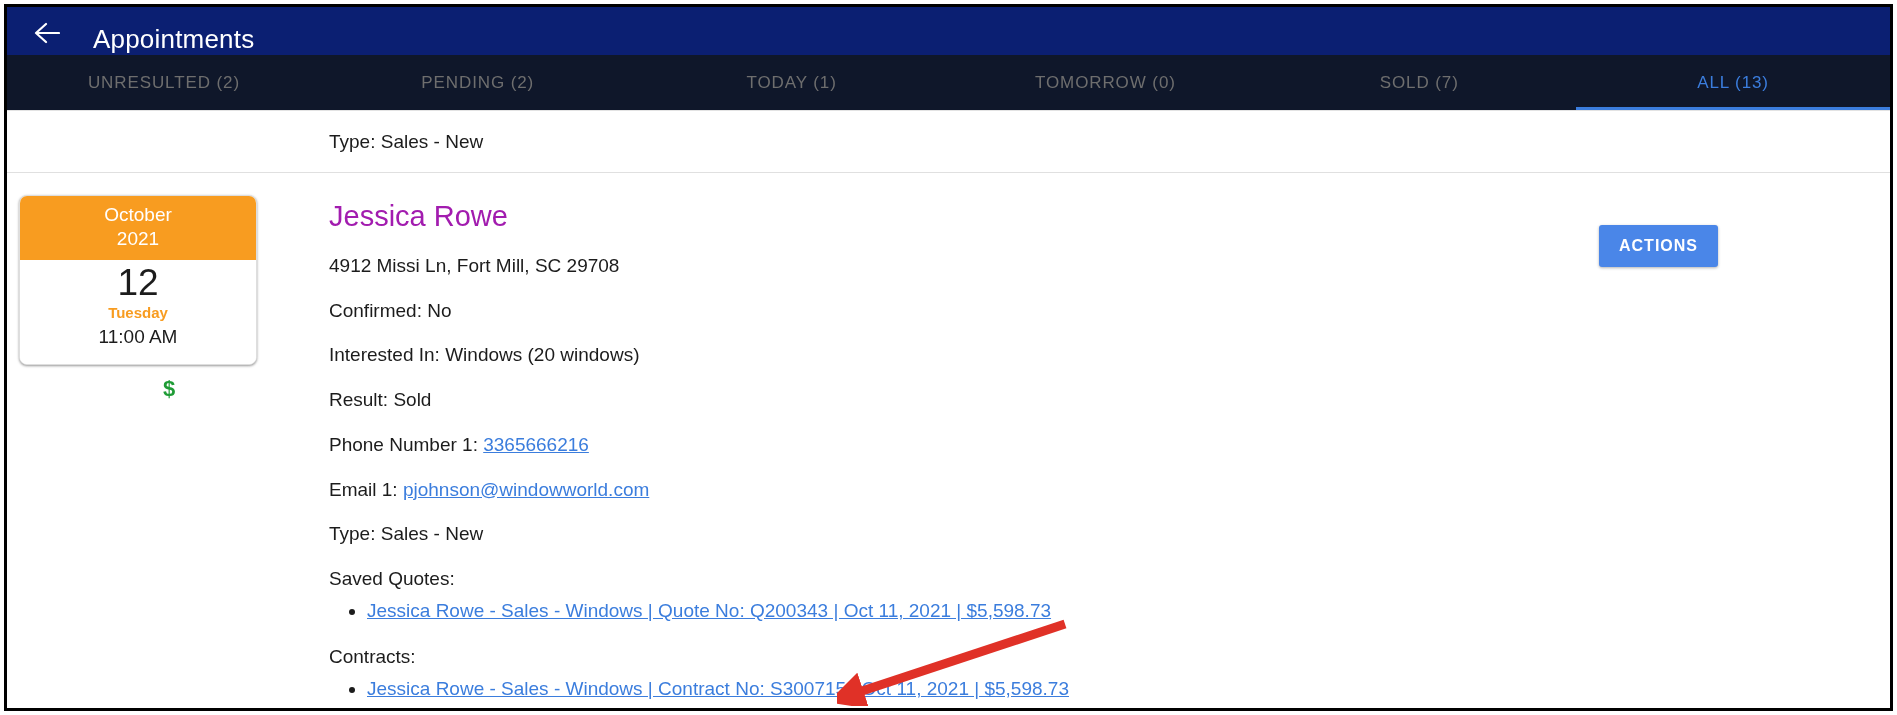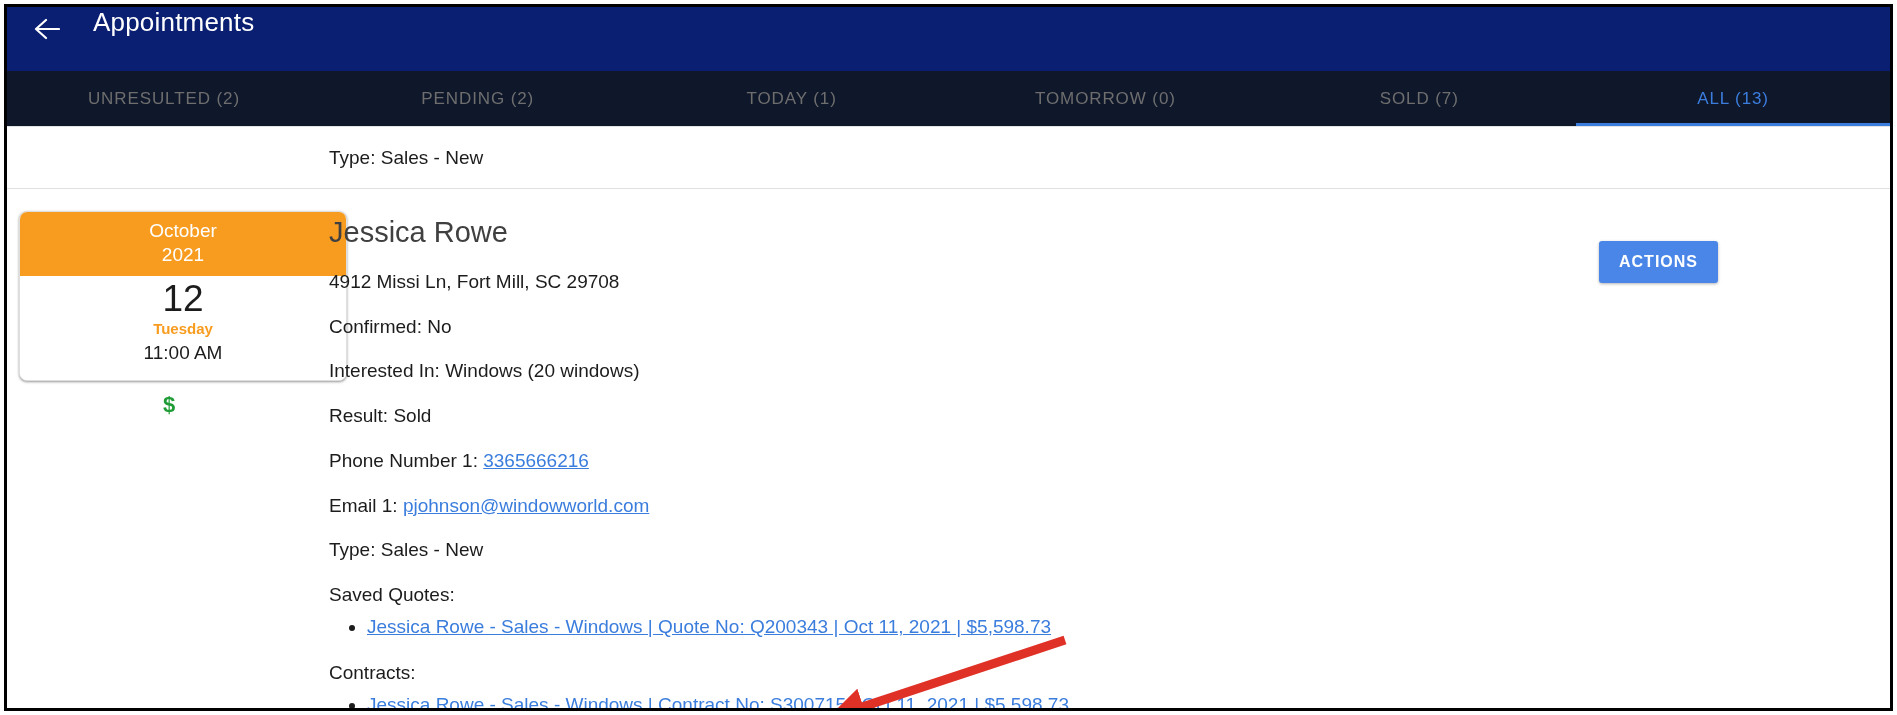--- a/index.html
+++ b/index.html
@@ -17,24 +17,24 @@
   .app-frame {
     position: absolute;
     left: 4px; top: 4px;
     width: 1889px; height: 707px;
     border: 3px solid #000000;
     background: #ffffff;
     overflow: hidden;
   }
   
   .app-header {
-    height: 64px;
+    height: 48px;
     background: #0b1f72;
     display: flex;
-    align-items: flex-start;
+    align-items: flex-end;
     padding-left: 18px;
     color: #ffffff;
   }
   .back-btn {
     width: 44px; height: 44px;
     display: flex; align-items: center; justify-content: center;
     cursor: pointer;
     flex: 0 0 auto;
   }
   .back-btn svg { display: block; }
@@ -93,21 +93,21 @@
     padding-top: 22px;
     position: relative;
   }
   .date-col {
     width: 322px;
     flex: 0 0 322px;
     padding-left: 12px;
     padding-top: 0;
   }
   .date-card {
-    width: 328px;
+    width: 238px;
     background: #ffffff;
     border: 1px solid #dedede;
     border-radius: 8px;
     box-shadow: 0 1px 3px rgba(0,0,0,.26), 0 1px 2px rgba(0,0,0,.18);
     overflow: hidden;
     text-align: center;
   }
   .date-card-head {
     background: #f89c20;
     color: #ffffff;
@@ -147,21 +147,21 @@
     margin-top: 11px;
     cursor: pointer;
   }
   .detail-col {
     flex: 1 1 auto;
     padding-right: 24px;
     min-width: 0;
   }
   .cust-name {
     font-size: 29px;
-    color: #404040;
+    color: #a21caf;
     line-height: 1.1;
     margin: 6px 0 0 0;
     font-weight: 400;
   }
   .detail-line {
     font-size: 19px;
     color: #1c1c1c;
     margin-top: 21px;
     line-height: 1.25;
   }

